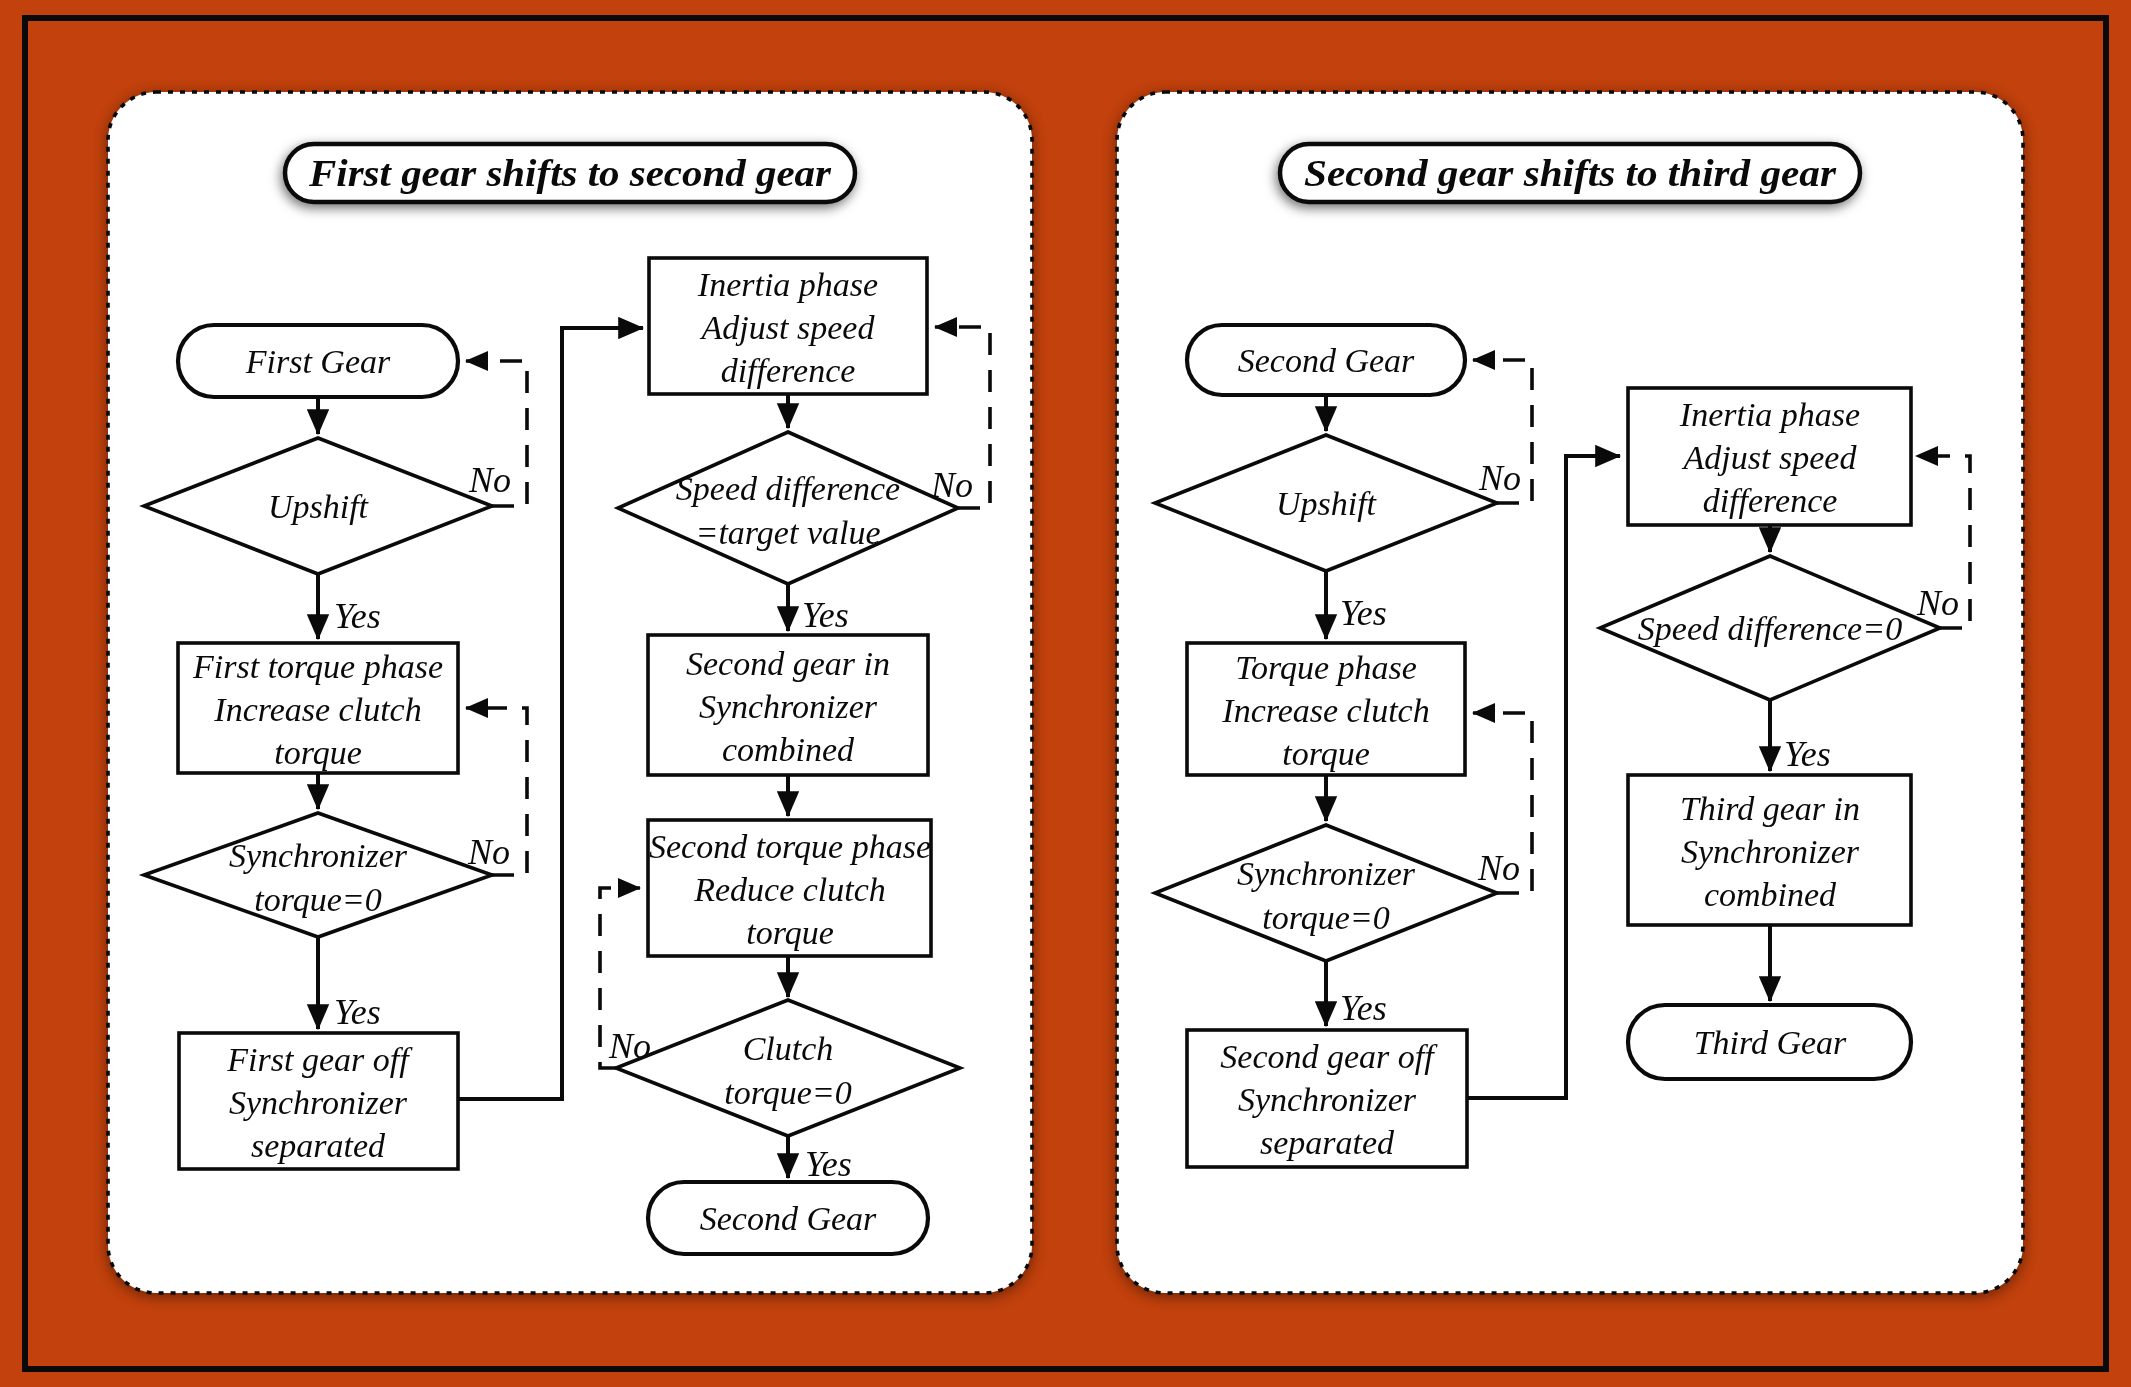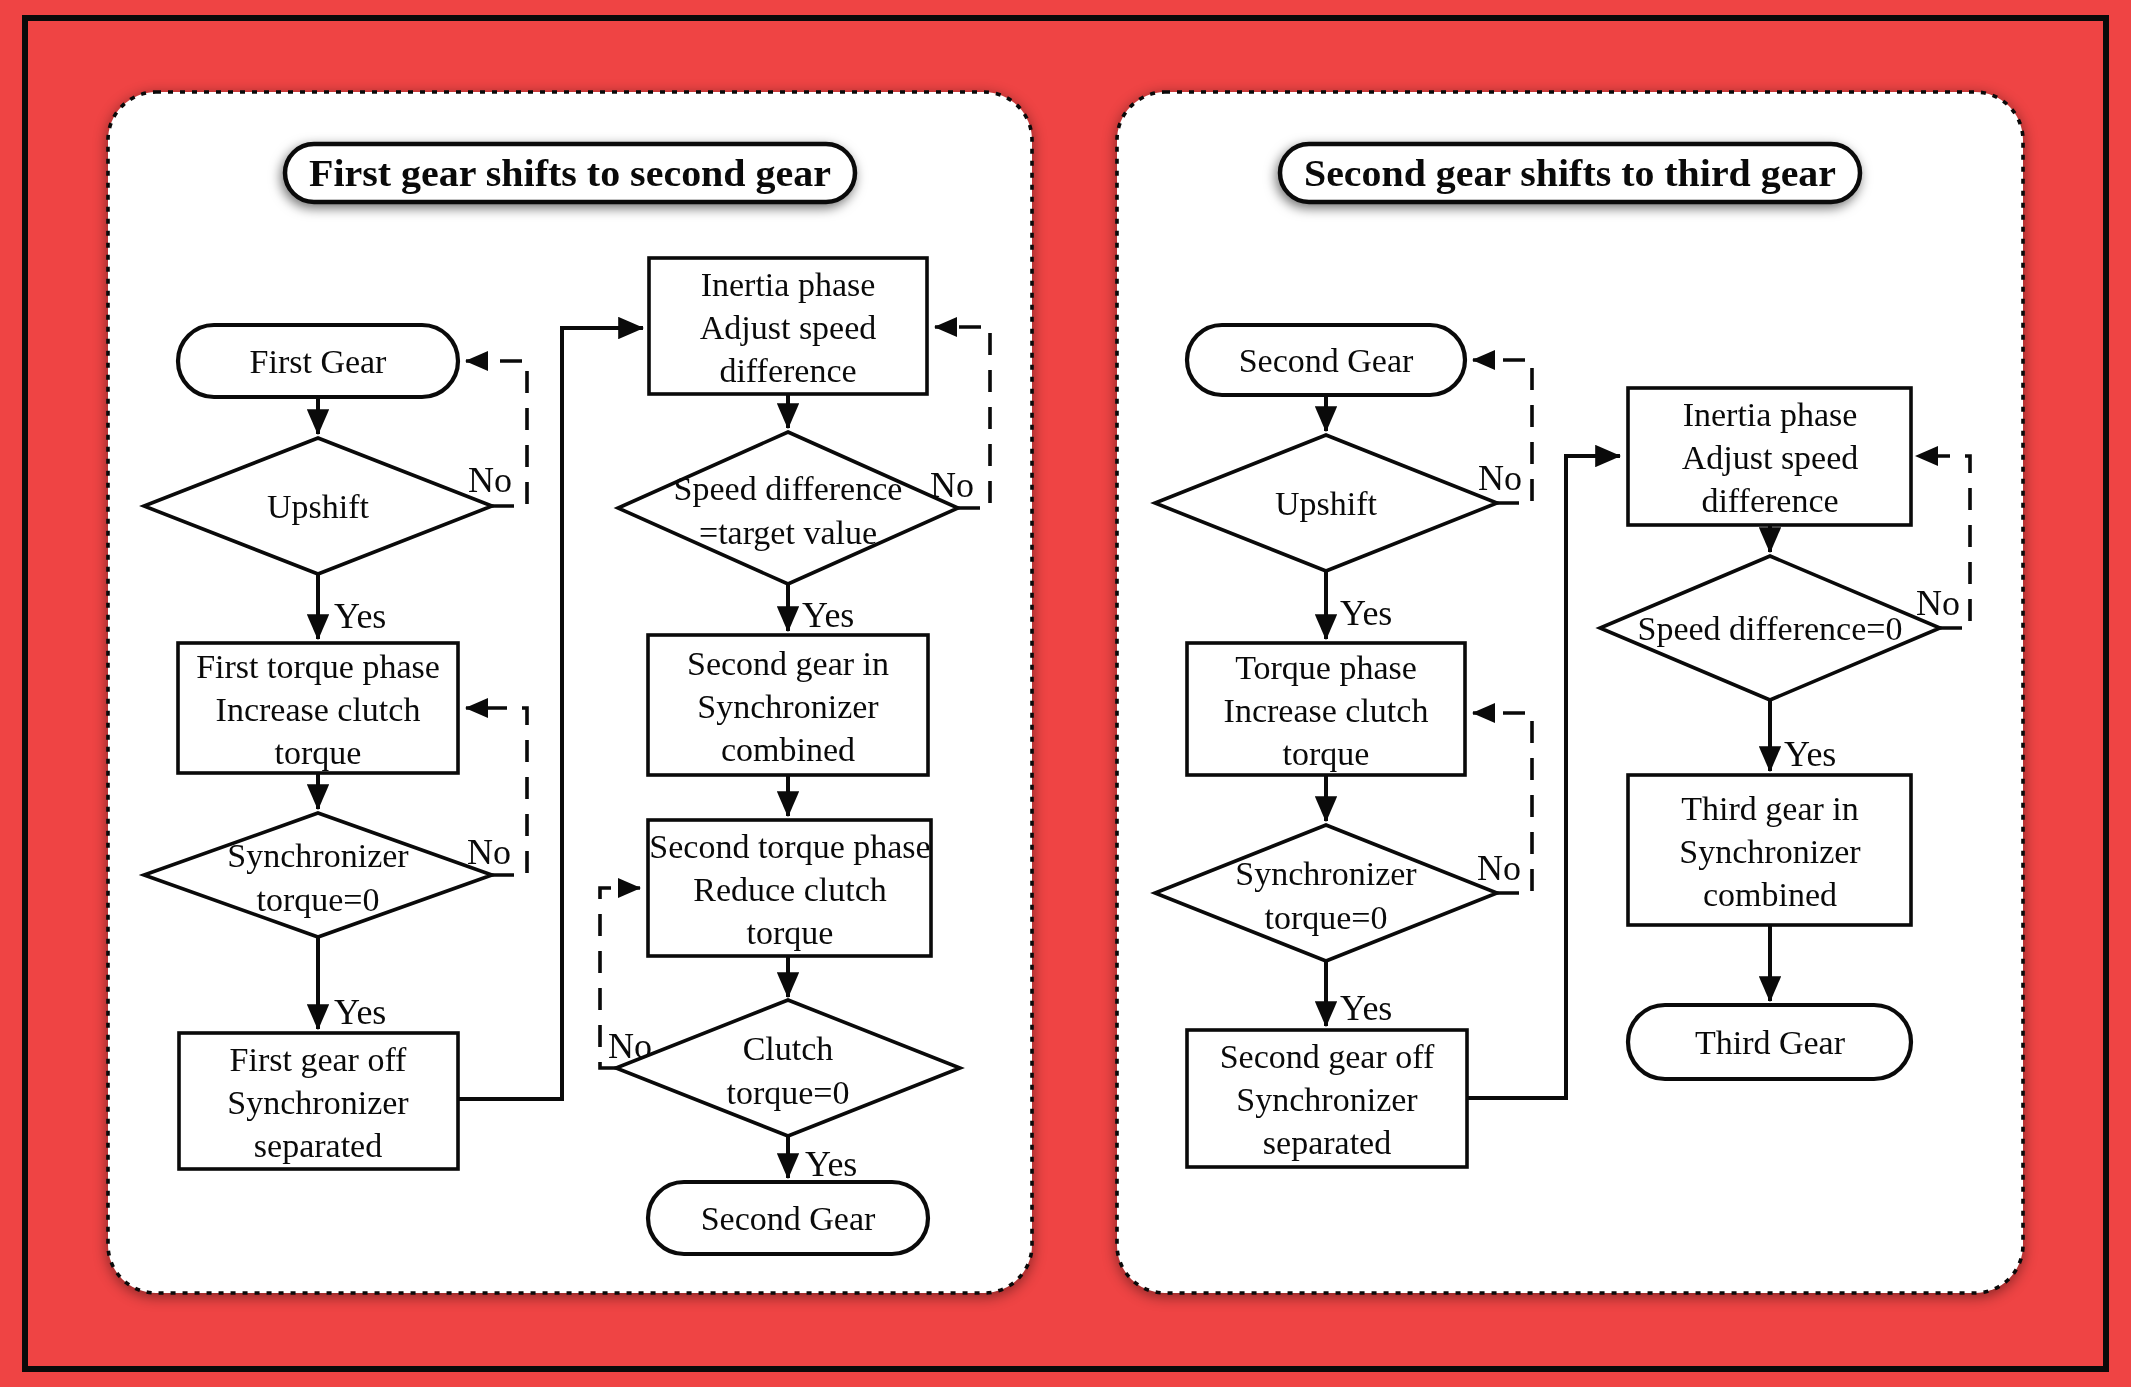--- a/index.html
+++ b/index.html
@@ -1,16 +1,16 @@
 <!DOCTYPE html>
 <html><head>
 <meta charset="utf-8">
 <style>
   html,body{margin:0;padding:0;background:#ffffff;}
-  .stage{width:2131px;height:1387px;position:relative;background:#ef4444;}
+  .stage{width:2131px;height:1387px;position:relative;background:#c2410c;font-style:italic;}
   svg{display:block;}
   .shape{fill:#ffffff;stroke:#0a0a0a;stroke-width:3.6px;}
   .thick{stroke-width:4.2px;}
   .flow{fill:none;stroke:#0a0a0a;stroke-width:4px;}
   .dash{fill:none;stroke:#0a0a0a;stroke-width:3.6px;stroke-dasharray:22 15;}
   .panel{fill:#ffffff;stroke:#0a0a0a;stroke-width:3.6px;stroke-dasharray:5 7;
          filter:drop-shadow(0px 3px 7px rgba(0,0,0,0.45));}
   .pill{fill:#ffffff;stroke:#0a0a0a;stroke-width:4.5px;
         filter:drop-shadow(-2px 4px 6px rgba(0,0,0,0.55));}
   .frame{fill:none;stroke:#0a0a0a;stroke-width:6px;}

